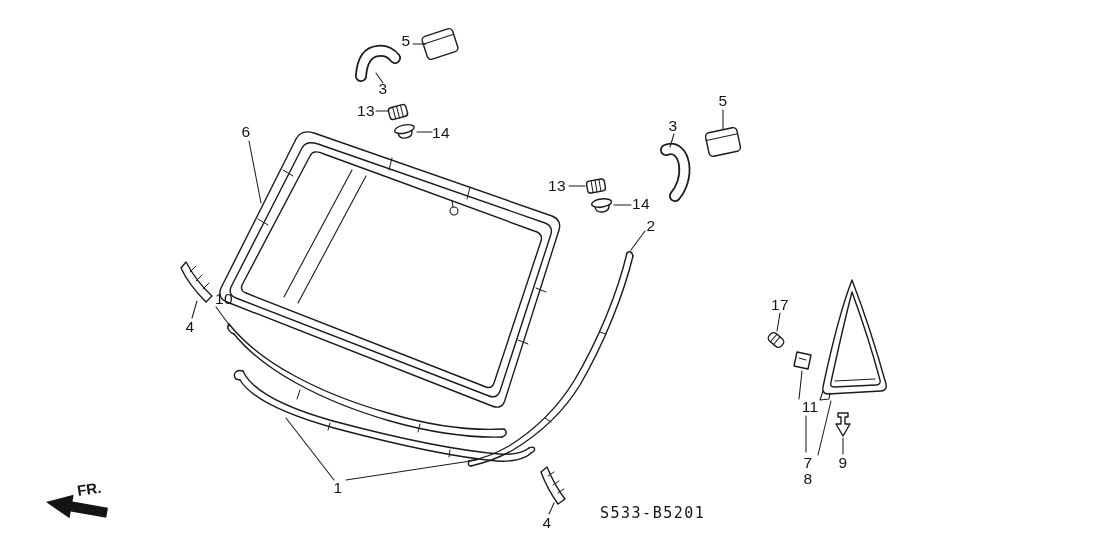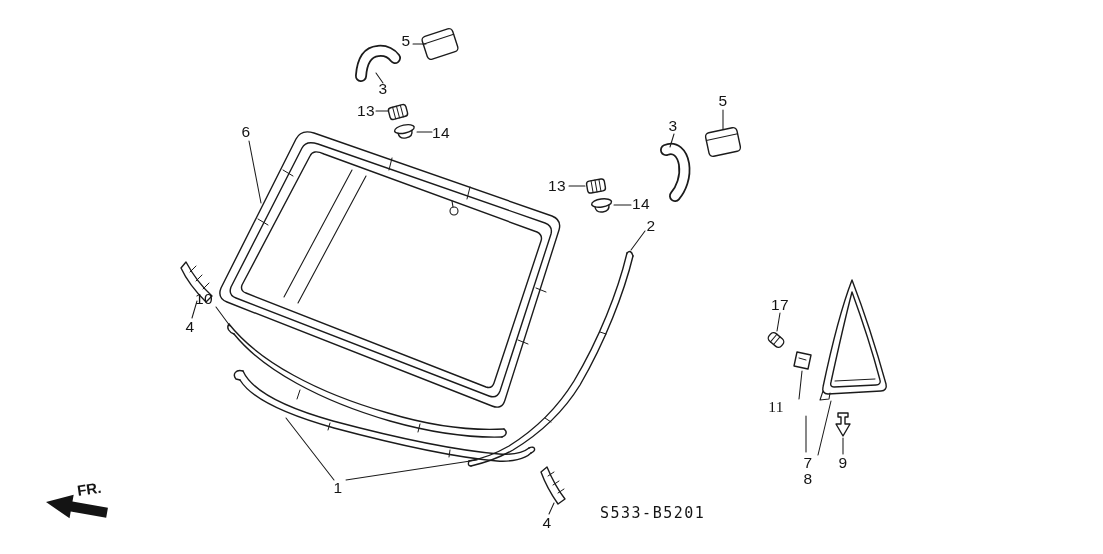--- a/index.html
+++ b/index.html
@@ -186,23 +186,23 @@
       <span class="part-label" style="left: 406px; top: 41px;">5</span>
       <span class="part-label" style="left: 383px; top: 89px;">3</span>
       <span class="part-label" style="left: 366px; top: 111px;">13</span>
       <span class="part-label" style="left: 441px; top: 133px;">14</span>
       <span class="part-label" style="left: 246px; top: 132px;">6</span>
       <span class="part-label" style="left: 723px; top: 101px;">5</span>
       <span class="part-label" style="left: 673px; top: 126px;">3</span>
       <span class="part-label" style="left: 557px; top: 186px;">13</span>
       <span class="part-label" style="left: 641px; top: 204px;">14</span>
       <span class="part-label" style="left: 651px; top: 226px;">2</span>
-      <span class="part-label" style="left: 204px; top: 299px;">10</span>
+      <span class="part-label" style="left: 224px; top: 299px;">10</span>
       <span class="part-label" style="left: 190px; top: 327px;">4</span>
       <span class="part-label" style="left: 780px; top: 305px;">17</span>
-      <span class="part-label" style="left: 776px; top: 407px; font-family: Liberation Serif, serif;">11</span>
+      <span class="part-label" style="left: 810px; top: 407px;">11</span>
       <span class="part-label" style="left: 808px; top: 463px;">7</span>
       <span class="part-label" style="left: 808px; top: 479px;">8</span>
       <span class="part-label" style="left: 843px; top: 463px;">9</span>
       <span class="part-label" style="left: 338px; top: 488px;">1</span>
       <span class="part-label" style="left: 547px; top: 523px;">4</span>
     </div>
 </div>
 
 </body></html>

